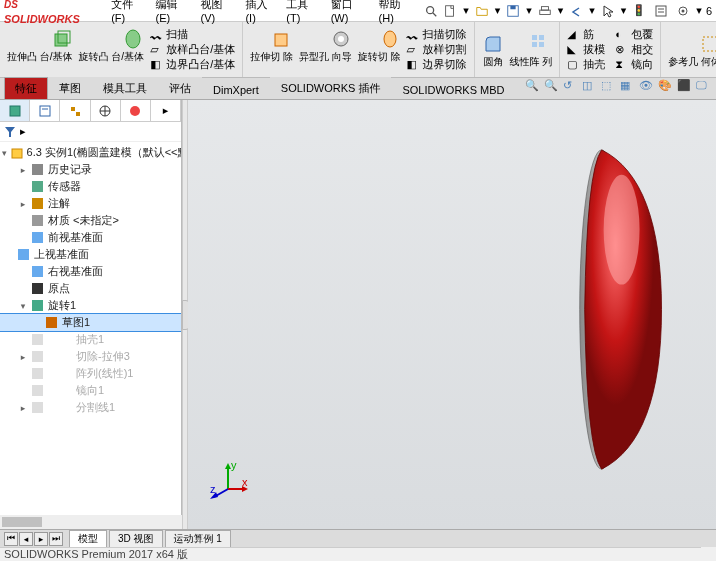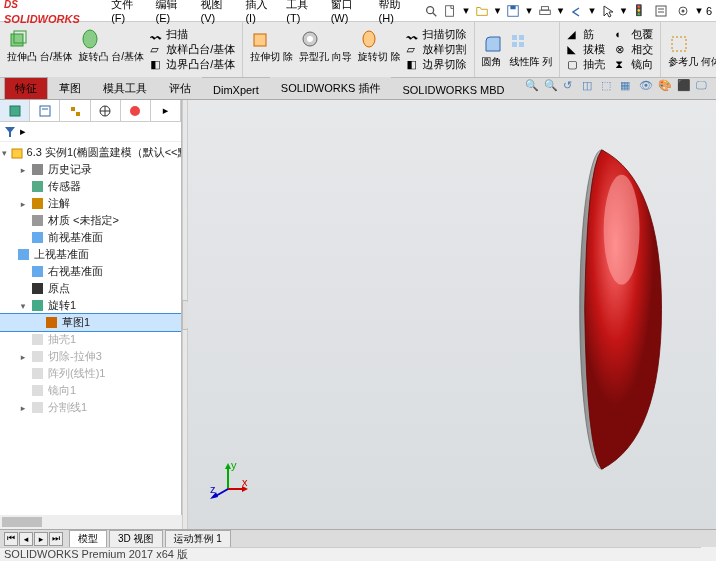--- a/index.html
+++ b/index.html
@@ -6,21 +6,21 @@
 body { width:716px; height:561px; overflow:hidden; background:#f0f0f0; position:relative; }
 .titlebar { height:22px; background:#fff; display:flex; align-items:center; padding:0 4px; border-bottom:1px solid #ccc; }
 .logo { color:#d72828; font-weight:bold; font-style:italic; font-size:13px; }
 .logo .ds { font-size:10px; }
 .menubar { display:flex; align-items:center; margin-left:14px; gap:4px; flex-wrap:nowrap; }
 .menubar span { padding:0 3px; cursor:default; }
 .qat { margin-left:auto; display:flex; align-items:center; gap:4px; }
 .qat .ic { width:18px; height:16px; display:flex; align-items:center; justify-content:center; color:#555; }
 .ribbon { height:56px; background:#e9e9e9; border-bottom:1px solid #bbb; display:flex; overflow:hidden; }
 .rgroup { display:flex; flex-direction:column; align-items:center; justify-content:center; padding:2px 5px; border-right:1px solid #ccc; }
-.rbtn { display:flex; flex-direction:column; align-items:flex-start; gap:1px; padding:1px 2px; }
+.rbtn { display:flex; flex-direction:column; align-items:flex-end; gap:1px; padding:1px 2px; }
 .rbtn .ic { width:22px; height:22px; }
 .rbtn .lbl { font-size:10px; text-align:center; line-height:11px; white-space:nowrap; }
 .rsmall { display:flex; align-items:center; gap:2px; font-size:10px; padding:0 2px; white-space:nowrap; }
 .rsmall .ic { width:14px; height:14px; }
 .tabbar { height:22px; background:#dcdcdc; display:flex; align-items:end; padding-left:4px; border-bottom:1px solid #aaa; position:relative; }
 .tab { padding:3px 10px; font-size:11px; background:#dcdcdc; border:1px solid transparent; border-bottom:none; }
 .tab.active { background:#b91c1c; border-color:#aaa; }
 .viewtools { position:absolute; right:4px; top:1px; display:flex; gap:3px; align-items:center; }
 .viewtools .ic { width:16px; height:16px; color:#4a80b8; }
 .main { position:absolute; top:100px; left:0; right:0; bottom:32px; display:flex; }
@@ -28,21 +28,21 @@
 .sidetabs { height:22px; display:flex; border-bottom:1px solid #ccc; }
 .sidetabs .st { flex:1; display:flex; align-items:center; justify-content:center; border-right:1px solid #ccc; }
 .sidetabs .st.active { background:#e0ecf8; }
 .filterbar { height:20px; display:flex; align-items:center; padding:0 4px; gap:4px; border-bottom:1px solid #eee; }
 .tree { flex:1; overflow:auto; padding:2px 0; }
 .tree-item { display:flex; align-items:center; padding:1px 2px; gap:3px; white-space:nowrap; }
 .tree-item.sel { background:#cce5ff; outline:1px solid #3b8de0; }
 .tree-item .exp { width:10px; text-align:center; color:#666; font-size:9px; }
 .tree-item .ic { width:14px; height:14px; flex-shrink:0; }
 .tree-item .lbl { color:#222; }
-.tree-item.dim .lbl { color:#aaa; }
+.tree-item.dim .lbl { color:#aaa;margin-left:28px; }
 .splitter { width:6px; background:#e8e8e8; border-left:1px solid #ccc; border-right:1px solid #ccc; position:relative; }
 .splitter .nub{ position:absolute; top:200px; left:-1px; width:8px; height:30px; background:#e0e0e0; border:1px solid #bbb; border-radius:0 4px 4px 0; }
 .viewport { flex:1; background:linear-gradient(#e6e8ea,#d9dcdf); position:relative; overflow:hidden; }
 .triad { position:absolute; left:20px; bottom:30px; width:40px; height:40px; }
 .bottomtabs { position:absolute; bottom:14px; left:0; right:0; height:18px; background:#dcdcdc; border-top:1px solid #aaa; display:flex; align-items:center; padding-left:4px; gap:2px; }
 .bottomtabs .scroll { display:flex; gap:1px; margin-right:4px;}
 .bottomtabs .scroll div{ width:14px;height:14px;border:1px solid #999;background:#eee;display:flex;align-items:center;justify-content:center;font-size:9px;}
 .bottomtabs .btab { padding:1px 8px; background:#eee; border:1px solid #aaa; font-size:10px; }
 .bottomtabs .btab.active { background:#fff; }
 .statusbar { position:absolute; bottom:0; left:0; right:15px; height:14px; background:#f0f0f0; display:flex; align-items:center; padding:0 4px; font-size:10px; color:#444; border-top:1px solid #ccc;}

